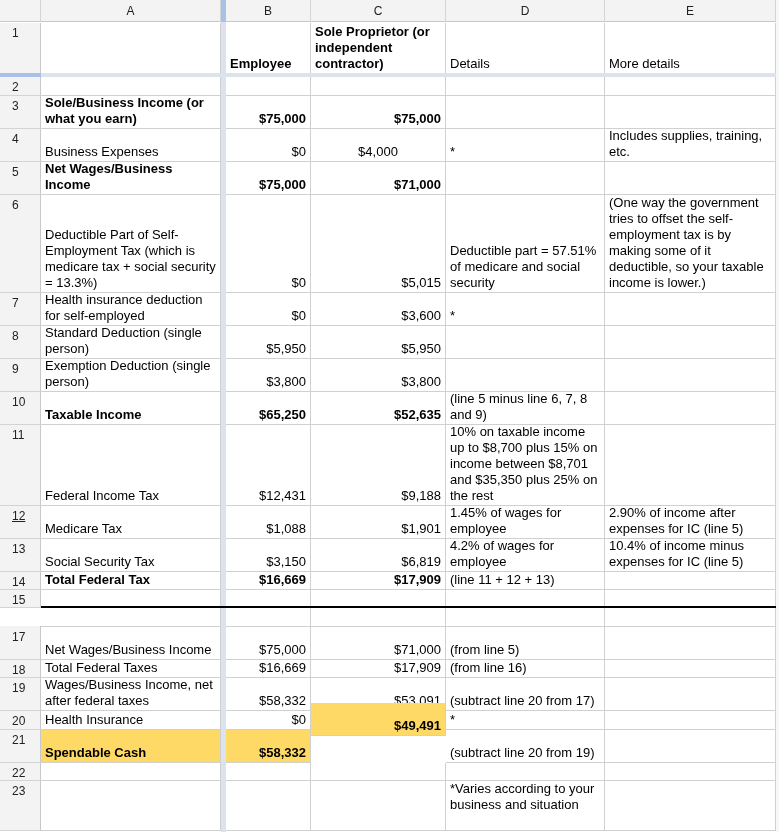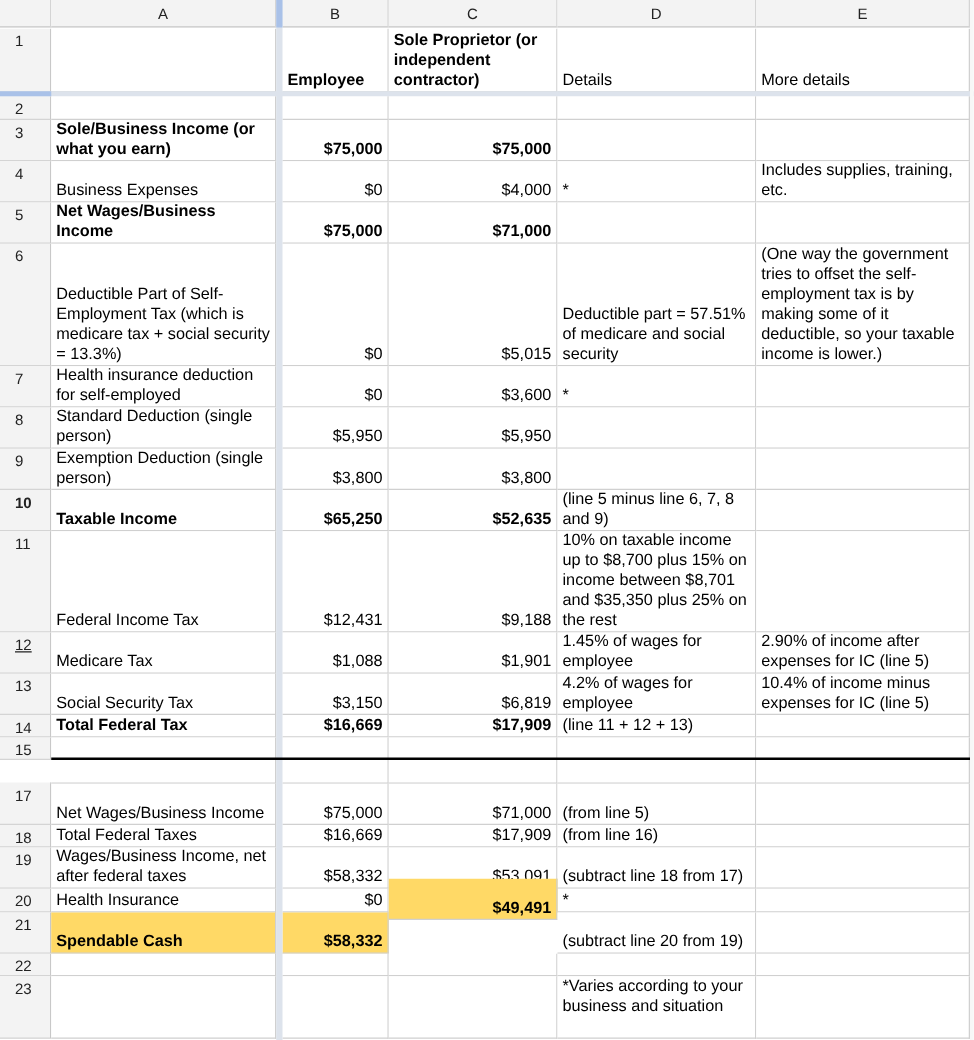--- a/index.html
+++ b/index.html
@@ -85,21 +85,21 @@
     <div class="cell" style="left: 605px; width: 171px; top: 96px; height: 33px;">
       <span></span>
     </div>
     <div class="rowhdr" style="top: 129px; height: 33px;">4</div>
     <div class="cell" style="left: 41px; width: 180px; top: 129px; height: 33px;">
       <span>Business Expenses</span>
     </div>
     <div class="cell num" style="left: 226px; width: 85px; top: 129px; height: 33px;">
       <span>$0</span>
     </div>
-    <div class="cell num" style="left: 311px; width: 135px; top: 129px; height: 33px;">
+    <div class="cell num" style="left: 311px; width: 135px; top: 129px; height: 33px; align-items: center;">
       <span>$4,000</span>
     </div>
     <div class="cell" style="left: 446px; width: 159px; top: 129px; height: 33px;">
       <span>*</span>
     </div>
     <div class="cell" style="left: 605px; width: 171px; top: 129px; height: 33px;">
       <span>Includes supplies, training, etc.</span>
     </div>
     <div class="rowhdr" style="top: 162px; height: 33px;">5</div>
     <div class="cell bold" style="left: 41px; width: 180px; top: 162px; height: 33px;">
@@ -174,21 +174,21 @@
     </div>
     <div class="cell num" style="left: 311px; width: 135px; top: 359px; height: 33px;">
       <span>$3,800</span>
     </div>
     <div class="cell" style="left: 446px; width: 159px; top: 359px; height: 33px;">
       <span></span>
     </div>
     <div class="cell" style="left: 605px; width: 171px; top: 359px; height: 33px;">
       <span></span>
     </div>
-    <div class="rowhdr" style="top: 392px; height: 33px; font-weight: bold;">10</div>
+    <div class="rowhdr" style="top: 392px; height: 33px;">10</div>
     <div class="cell bold" style="left: 41px; width: 180px; top: 392px; height: 33px;">
       <span>Taxable Income</span>
     </div>
     <div class="cell num bold" style="left: 226px; width: 85px; top: 392px; height: 33px;">
       <span>$65,250</span>
     </div>
     <div class="cell num bold" style="left: 311px; width: 135px; top: 392px; height: 33px;">
       <span>$52,635</span>
     </div>
     <div class="cell" style="left: 446px; width: 159px; top: 392px; height: 33px;">
@@ -329,21 +329,21 @@
     <div class="cell" style="left: 41px; width: 180px; top: 678px; height: 33px;">
       <span>Wages/Business Income, net after federal taxes</span>
     </div>
     <div class="cell num" style="left: 226px; width: 85px; top: 678px; height: 33px;">
       <span>$58,332</span>
     </div>
     <div class="cell num" style="left: 311px; width: 135px; top: 678px; height: 33px;">
       <span>$53,091</span>
     </div>
     <div class="cell" style="left: 446px; width: 159px; top: 678px; height: 33px;">
-      <span>(subtract line 18 from 17)</span>
+      <span>(subtract line 20 from 17)</span>
     </div>
     <div class="cell" style="left: 605px; width: 171px; top: 678px; height: 33px;">
       <span></span>
     </div>
     <div class="rowhdr" style="top: 711px; height: 19px;">20</div>
     <div class="cell" style="left: 41px; width: 180px; top: 711px; height: 19px;">
       <span>Health Insurance</span>
     </div>
     <div class="cell num" style="left: 226px; width: 85px; top: 711px; height: 19px;">
       <span>$0</span>

